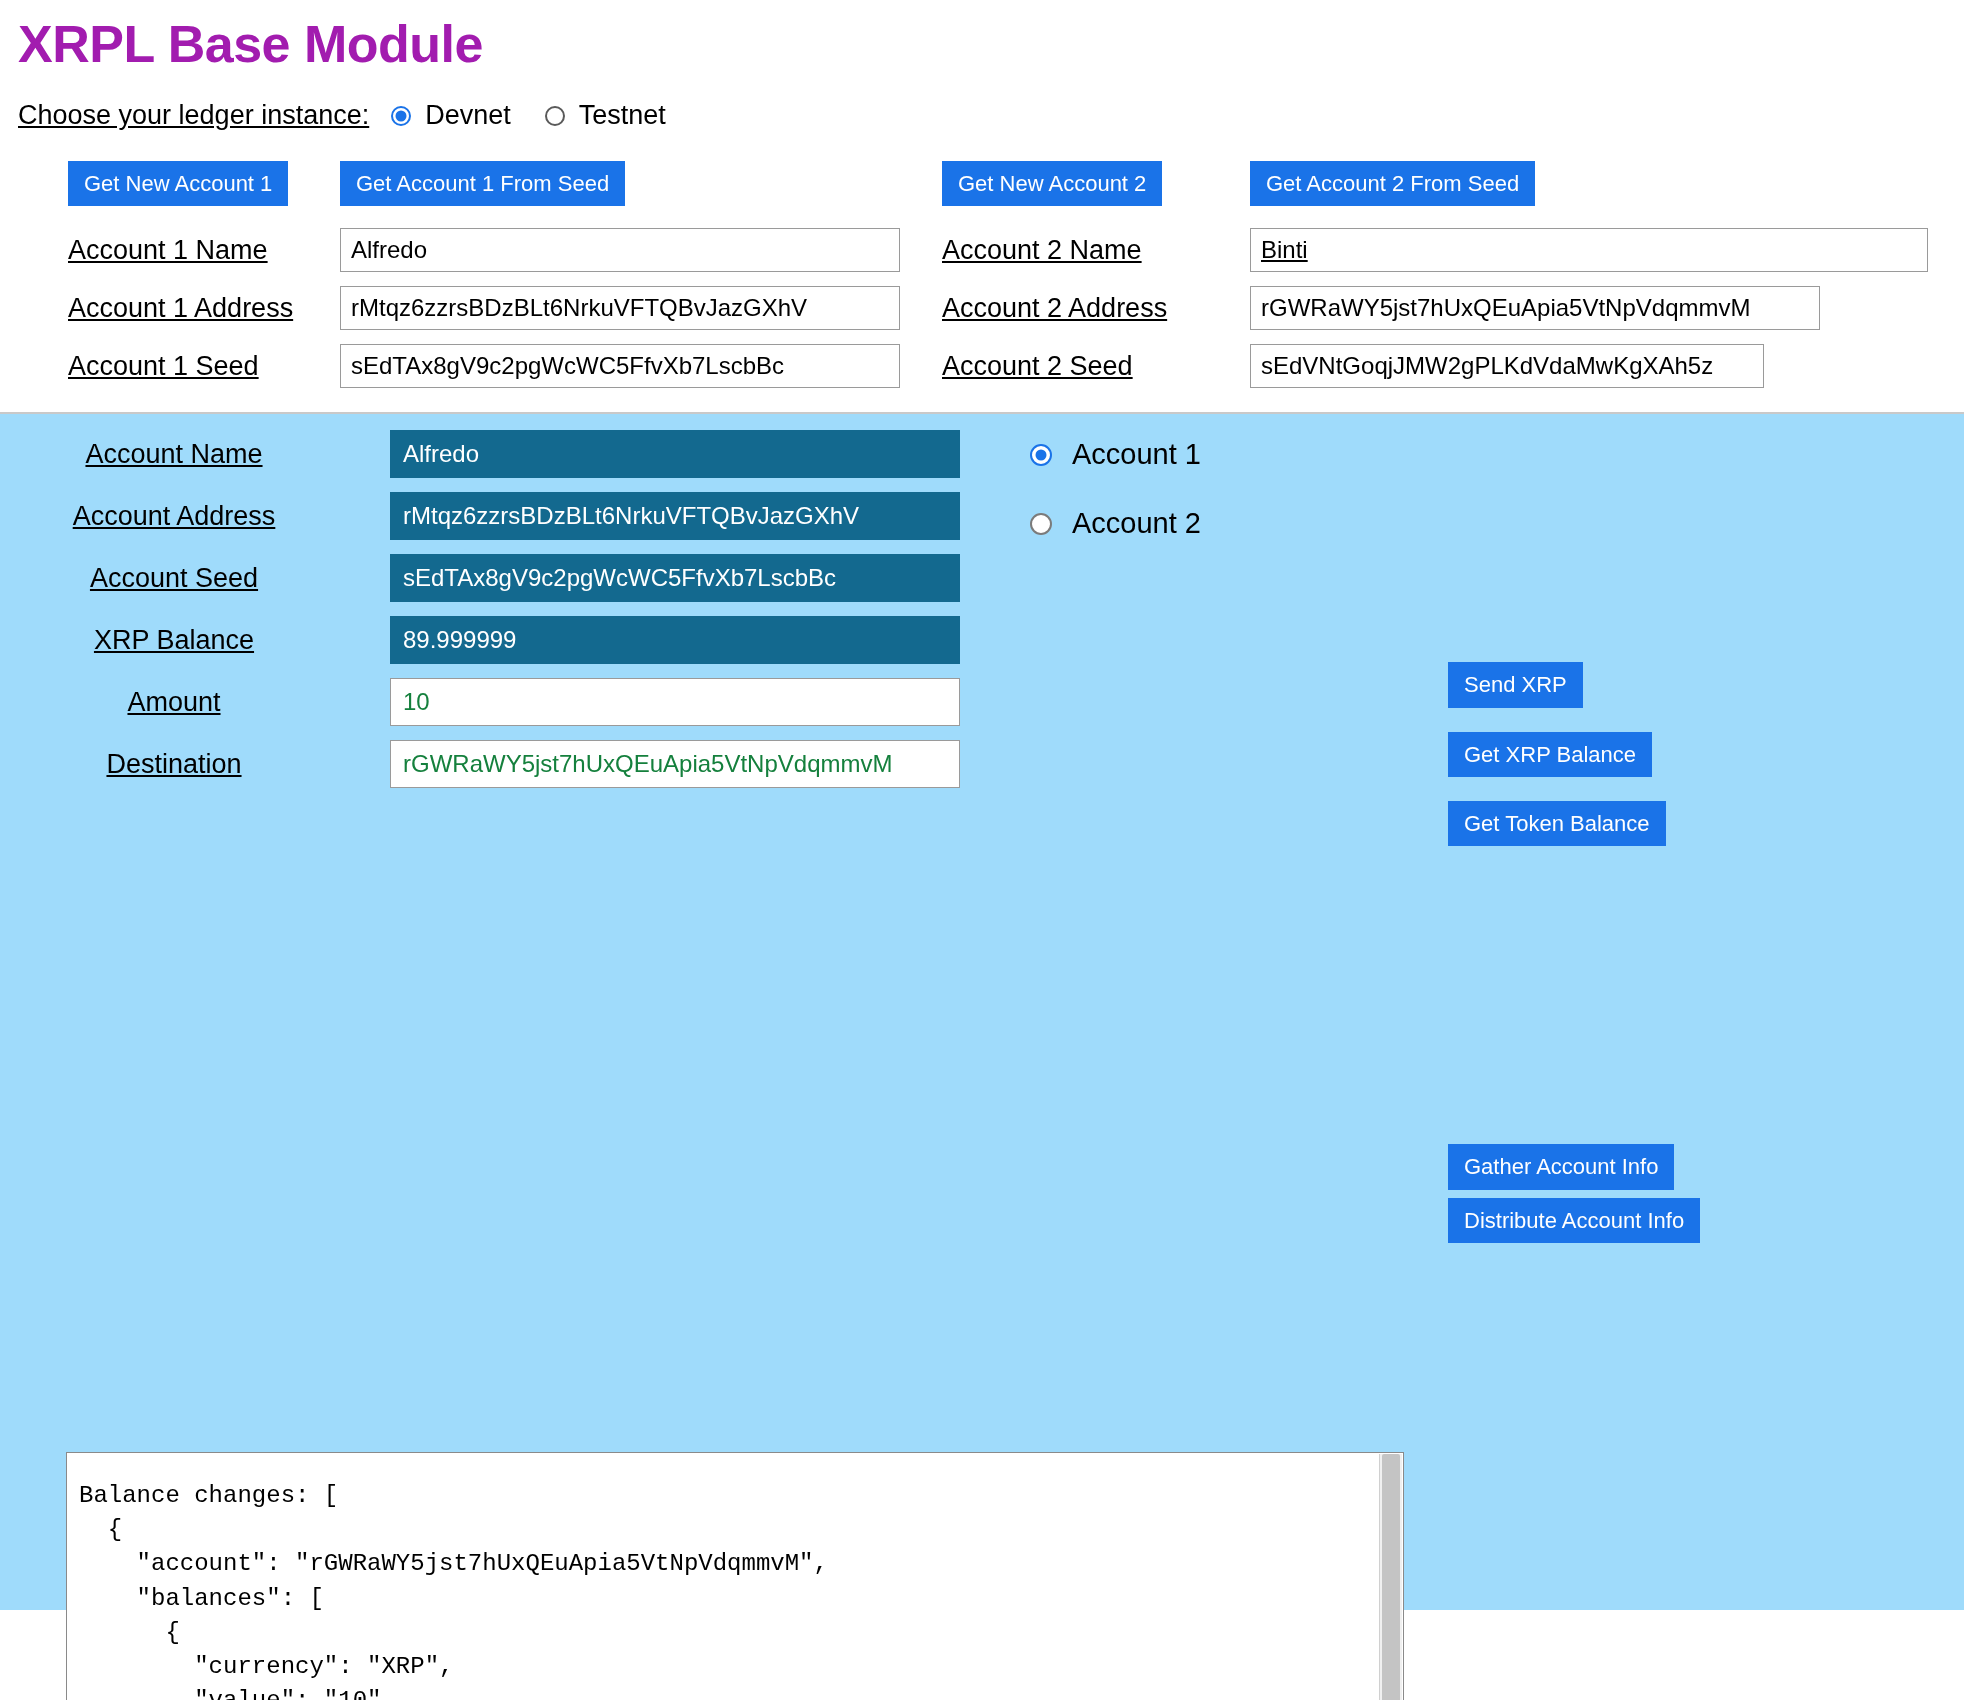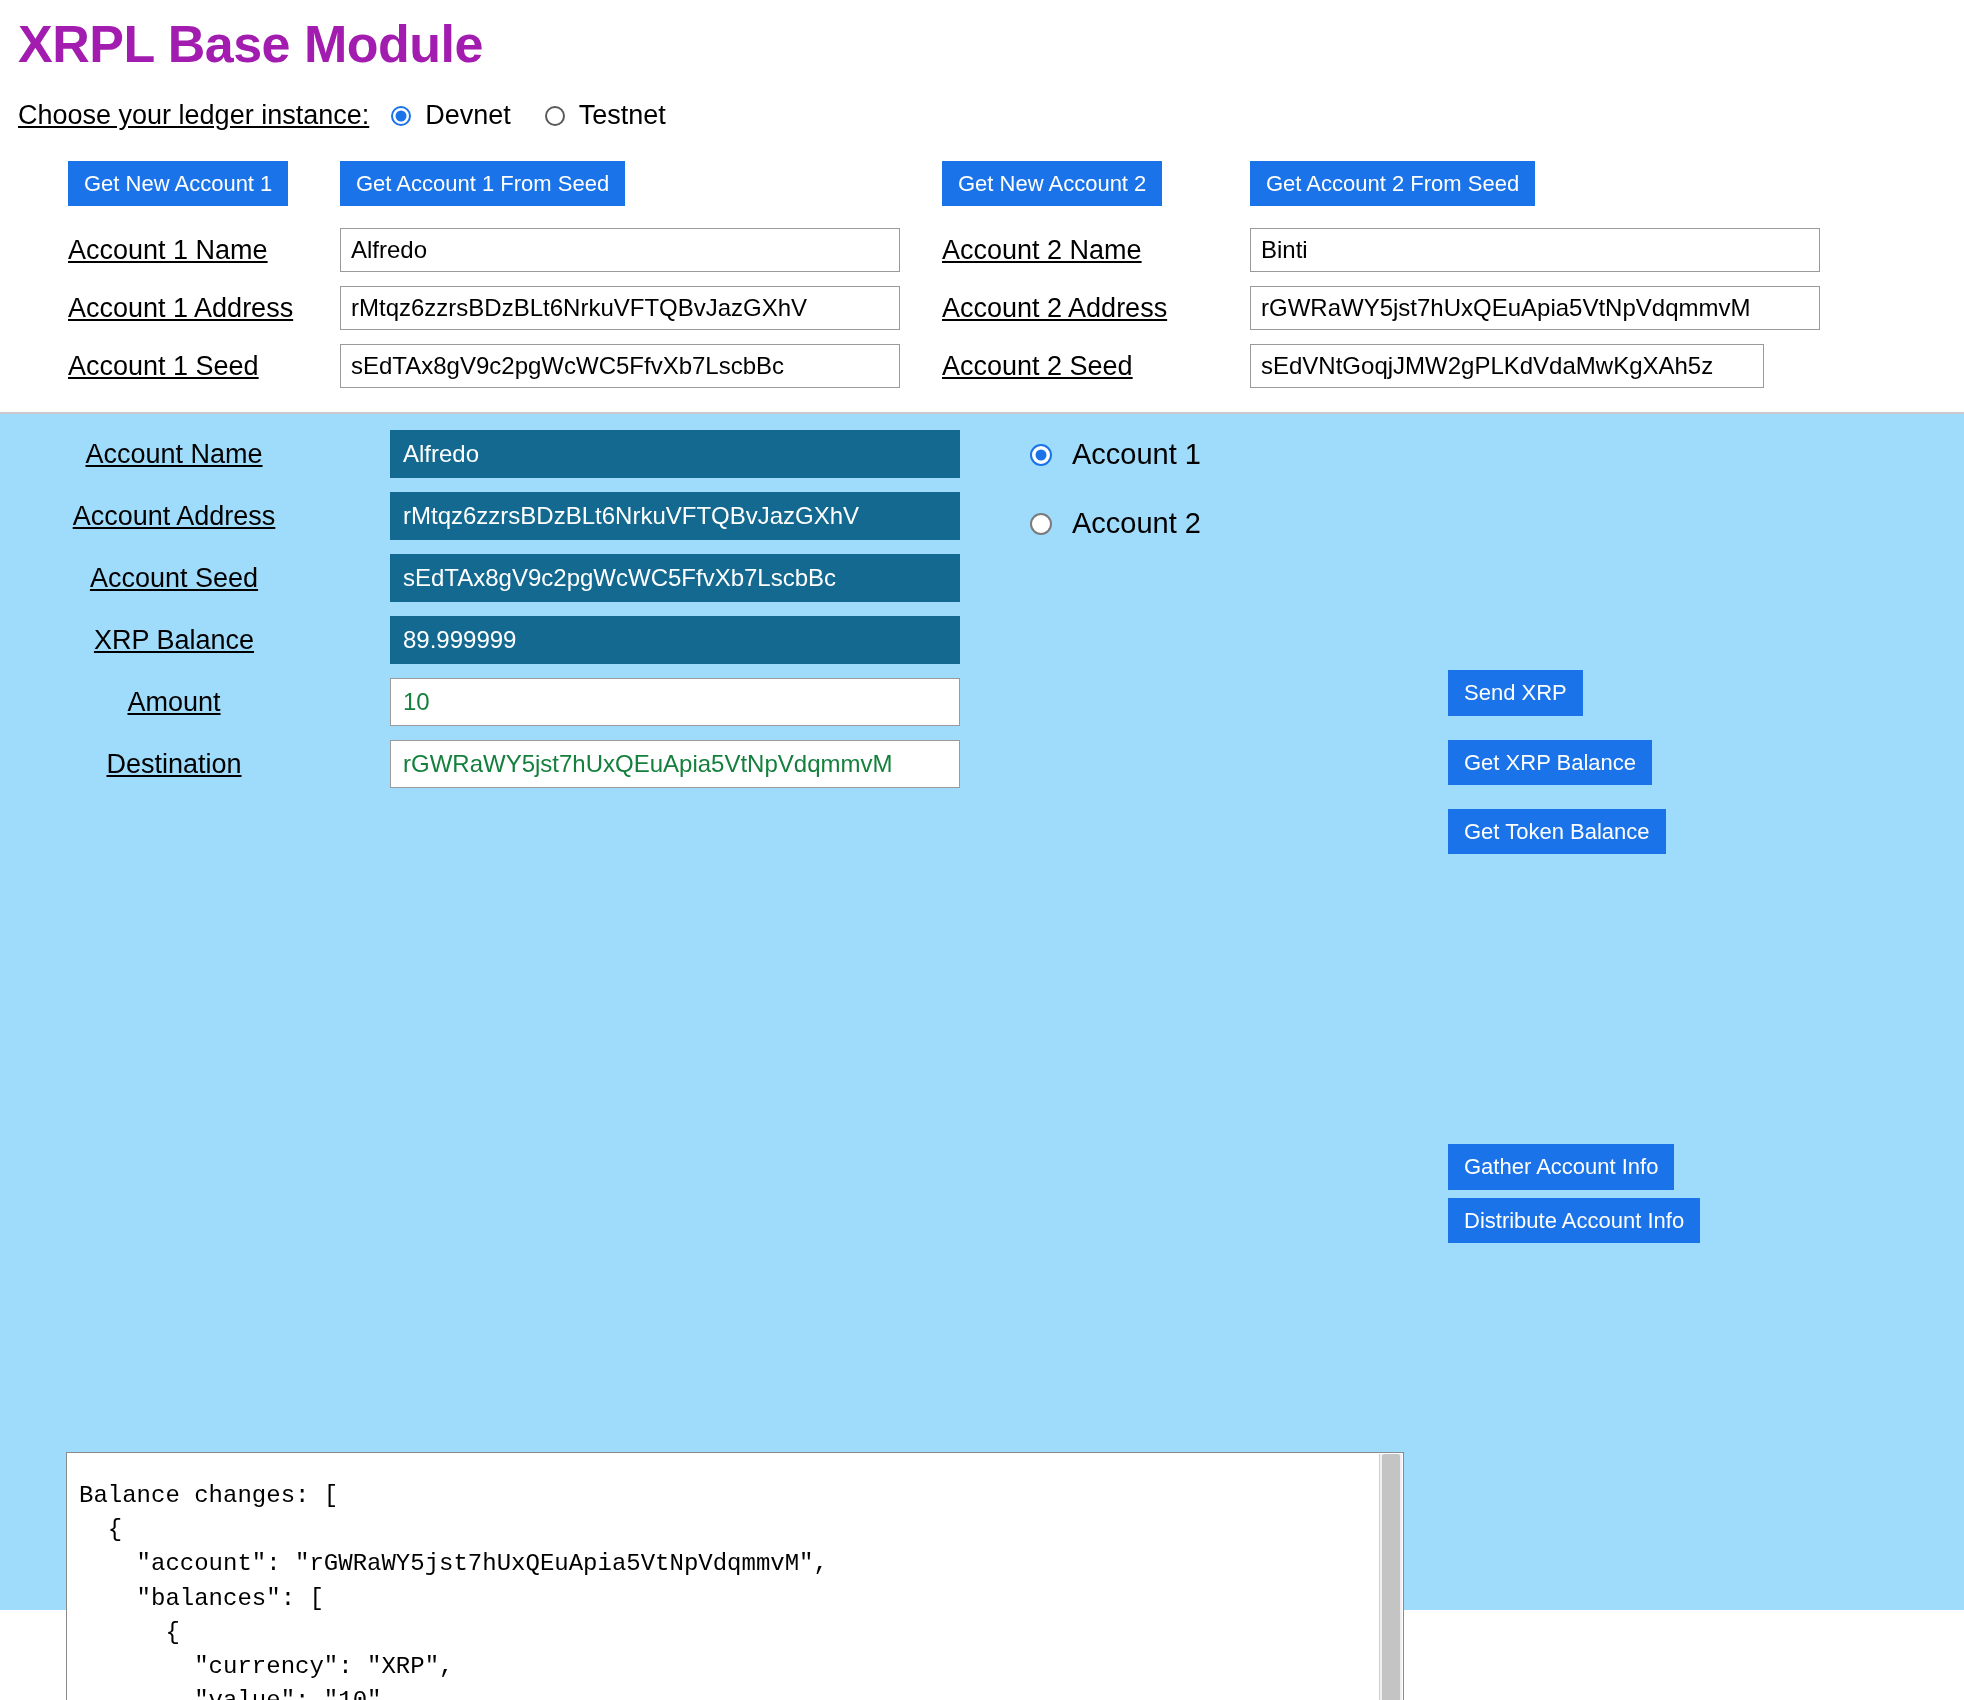--- a/index.html
+++ b/index.html
@@ -185,21 +185,21 @@
     font-size: 29px;
     margin-bottom: 36px;
     text-align: center;
   }
   .acct-radio-opt .radio { width: 22px; height: 22px; margin-right: 20px; }
   .acct-radio-opt .radio.plain { border-color: #7b7b7b; background: #fff; }
 
   .side-buttons {
     position: absolute;
     left: 1448px;
-    top: 256px;
+    top: 248px;
   }
   .side-buttons .btn { display: block; margin-bottom: 24px; }
 
   .info-buttons {
     position: absolute;
     left: 1448px;
     top: 730px;
   }
   .info-buttons .btn { display: block; margin-bottom: 8px; }
 
@@ -284,21 +284,21 @@
       <div class="col-left-labels">
         <span class="field-label">Account 1 Name</span>
       </div>
       <div class="col-left-inputs">
         <input class="txt" style="width: 560px;" type="text" value="Alfredo">
       </div>
       <div class="col-right-labels">
         <span class="field-label">Account 2 Name</span>
       </div>
       <div class="col-right-inputs">
-        <input class="txt" style="width: 570px;" type="text" value="Binti">
+        <input class="txt" style="width: 678px; text-decoration: underline;" type="text" value="Binti">
       </div>
     </div>
 
     <div class="acct-row">
       <div class="col-left-labels">
         <span class="field-label">Account 1 Address</span>
       </div>
       <div class="col-left-inputs">
         <input class="txt" style="width: 560px;" type="text" value="rMtqz6zzrsBDzBLt6NrkuVFTQBvJazGXhV">
       </div>

